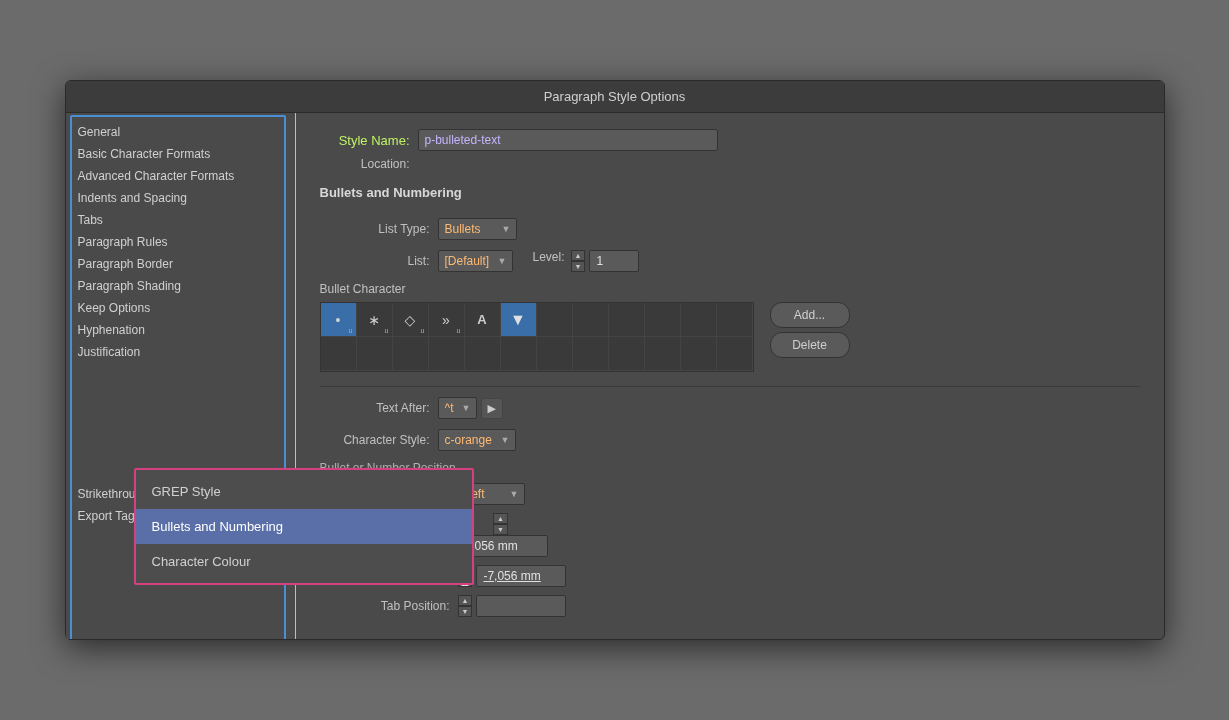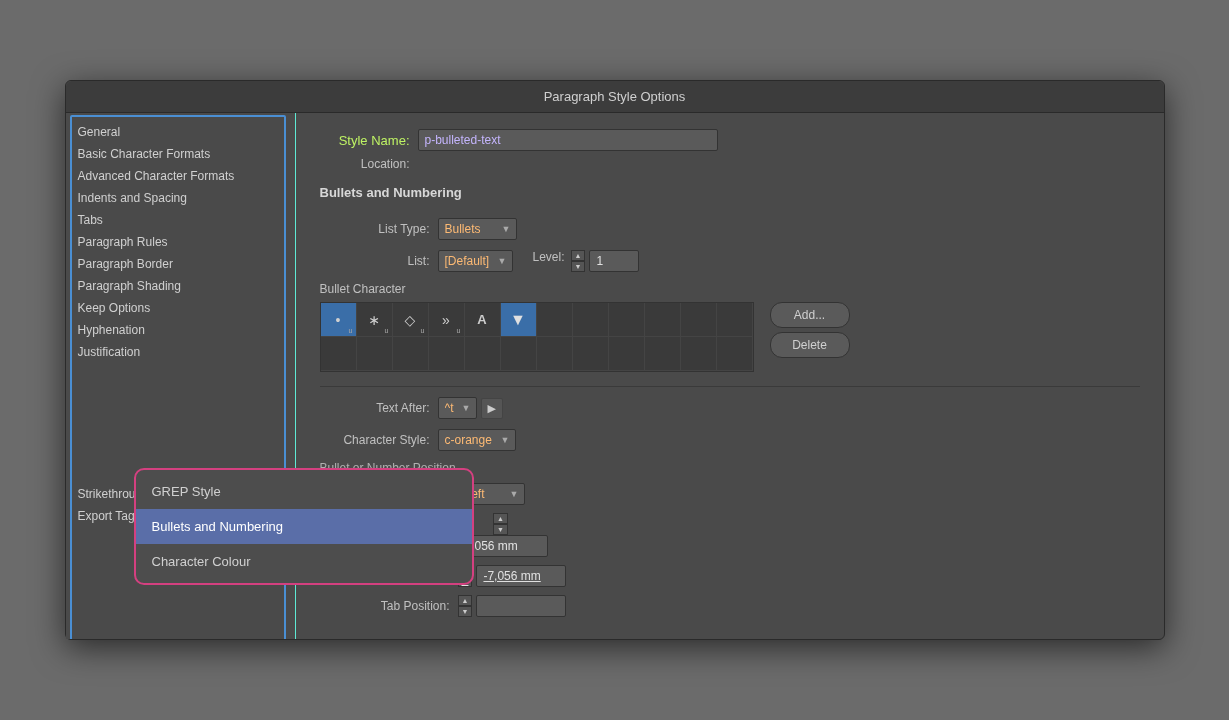--- a/index.html
+++ b/index.html
@@ -57,21 +57,21 @@
       white-space: nowrap;
     }
     
     .popup-group {
       position: absolute;
       left: 68px;
       top: 355px;
       width: 340px;
       background: #4d4d4d;
       border: 2px solid #d44080;
-      border-radius: 10px;
+      border-radius: 2px;
       z-index: 10;
       padding: 4px 0;
     }
     .popup-item {
       padding: 10px 16px;
       cursor: pointer;
       color: #d0d0d0;
       font-size: 13px;
       font-weight: 500;
     }

